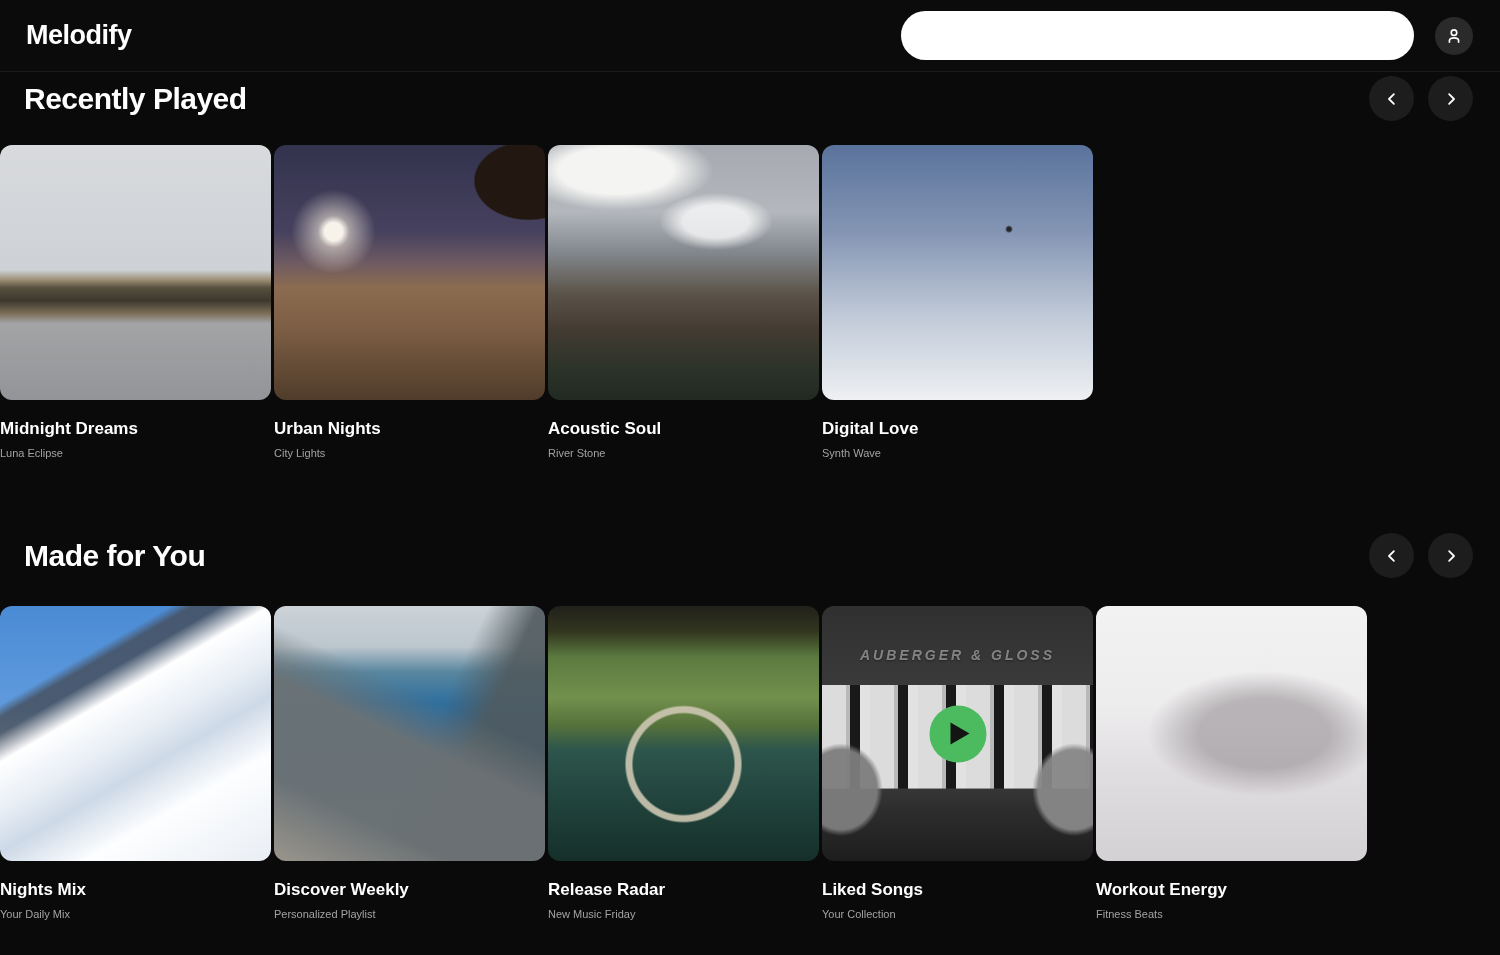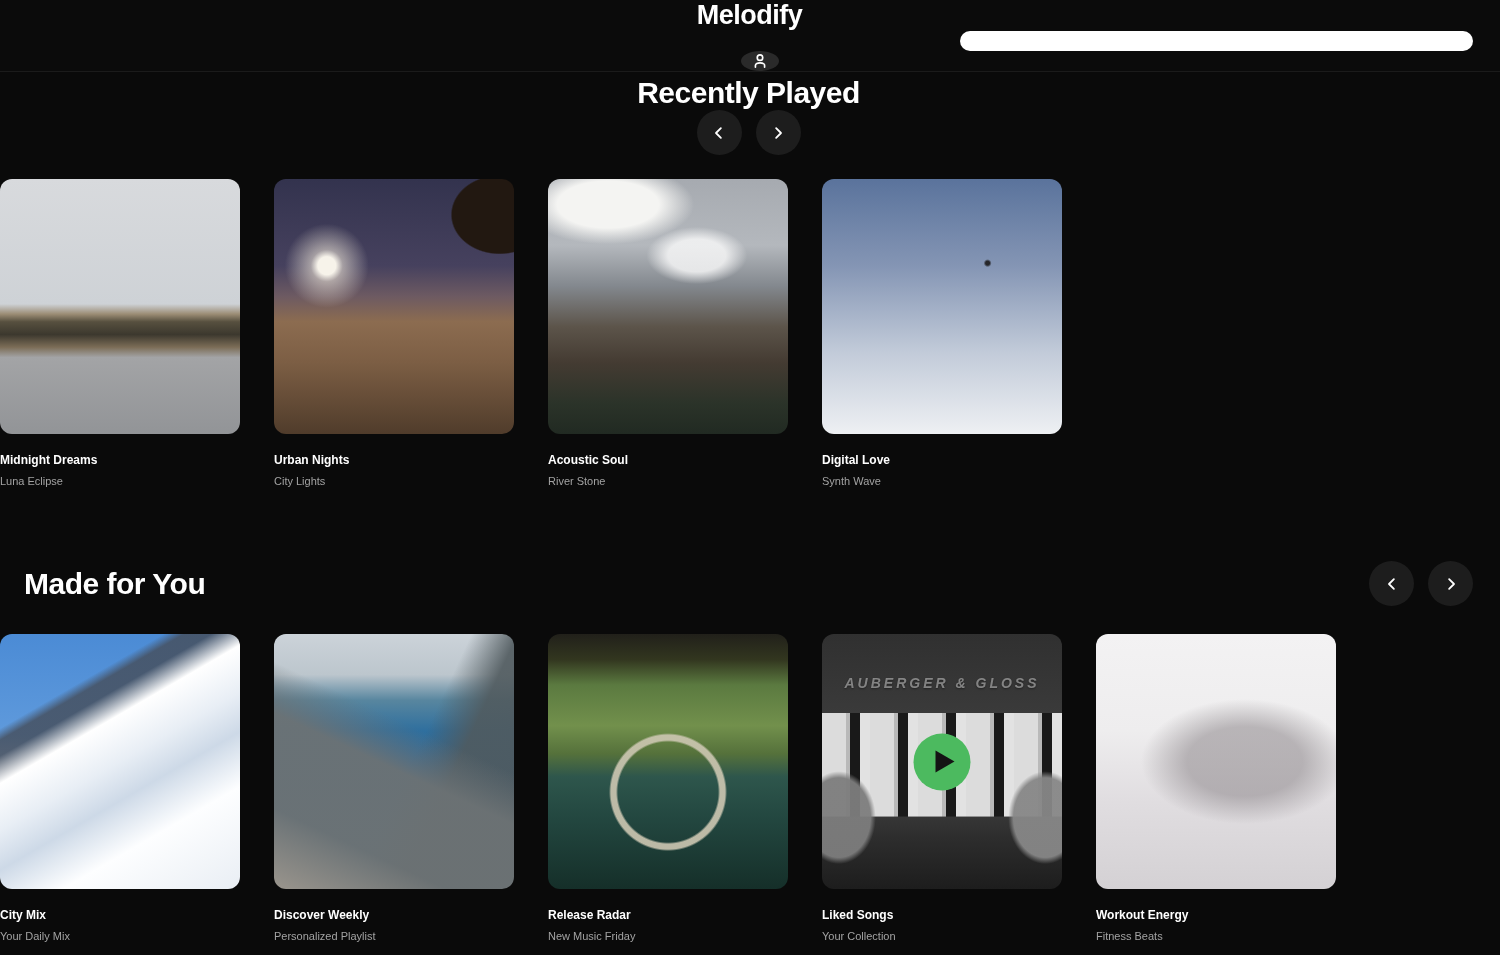--- a/index.html
+++ b/index.html
@@ -10,21 +10,20 @@
     font-family:"Liberation Sans", sans-serif;
     overflow:hidden;
   }
 
   
   .header {
     height:72px; display:flex; align-items:center;
     padding:0 27px 0 26px;
     background:#0b0b0b;
     border-bottom:1px solid #1b1b1b;
-    flex-direction:column;
   }
   .logo {
     color:#fff; font-size:27px; font-weight:800; letter-spacing:-0.5px;
   }
   .search {
     margin-left:auto;
     width:513px; height:49px;
     border:none; outline:none;
     border-radius:25px;
     background:#ffffff;
@@ -38,44 +37,44 @@
     background:#2a2a2a; border:none; padding:0;
     display:flex; align-items:center; justify-content:center;
     cursor:pointer;
   }
 
   
   .section-head {
     display:flex; align-items:center; justify-content:space-between;
     padding:0 27px 0 24px;
   }
-  .section-head.first { margin-top:4px;flex-direction:column; }
+  .section-head.first { margin-top:4px; }
   .section-head.second { margin-top:74px; }
   .section-title {
     margin:0; color:#fff; font-size:30px; font-weight:800; letter-spacing:-0.5px;
   }
   .nav-btns { display:flex; gap:14px; }
   .circle-btn {
     width:45px; height:45px; border-radius:50%;
     background:#1d1d1d; border:none; padding:0;
     display:flex; align-items:center; justify-content:center;
     cursor:pointer;
   }
 
   
   .carousel { overflow:hidden; margin-top:28px; }
   .carousel.first { margin-top:24px; }
   .track { display:flex; gap:19px; }
   .card { width:255px; flex:0 0 255px; cursor:pointer; }
   .art {
-    width:240px; height:255px; border-radius:12px;
+    width:271px; height:255px; border-radius:12px;
     position:relative; overflow:hidden;
     background:#222;
   }
-  .card-title { margin-top:19px; color:#fff; font-size:12px; font-weight:700; }
+  .card-title { margin-top:19px; color:#fff; font-size:17px; font-weight:700; }
   .card-sub   { margin-top:8px;  color:#a3a3a3; font-size:11px; }
 
   
   [data-art="rocky-breakwater-sea"]{background:
     linear-gradient(to bottom,#d8dadd 0%,#ced2d6 49%,#9b8c74 53%,#57503f 56%,#3c382e 61%,#7c6d57 66%,#a3a4a6 70%,#929497 100%);}
 
   [data-art="bw-building-facade"]{background:
     repeating-linear-gradient(0deg,rgba(235,235,235,.26) 0 5px,rgba(0,0,0,0) 5px 19px),
     repeating-linear-gradient(90deg,rgba(0,0,0,.38) 0 7px,rgba(0,0,0,0) 7px 21px),
     linear-gradient(100deg,#8d8d8d 0%,#5a5a5a 32%,#333333 62%,#202020 100%);}
@@ -232,21 +231,21 @@
         </svg>
       </button>
     </div>
   </div>
 
   <div class="carousel">
     <div class="track">
 
       <div class="card">
         <div class="art" data-art="snow-mountain-blue-sky"></div>
-        <div class="card-title">City Mix</div>
+        <div class="card-title">Nights Mix</div>
         <div class="card-sub">Your Daily Mix</div>
       </div>
 
       <div class="card">
         <div class="art" data-art="fjord-aerial"></div>
         <div class="card-title">Discover Weekly</div>
         <div class="card-sub">Personalized Playlist</div>
       </div>
 
       <div class="card">

